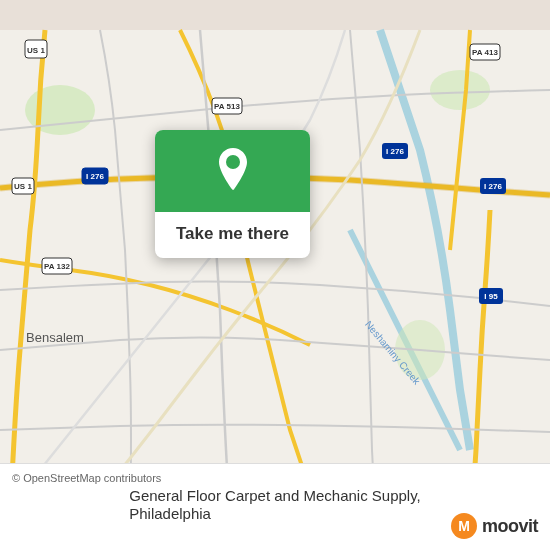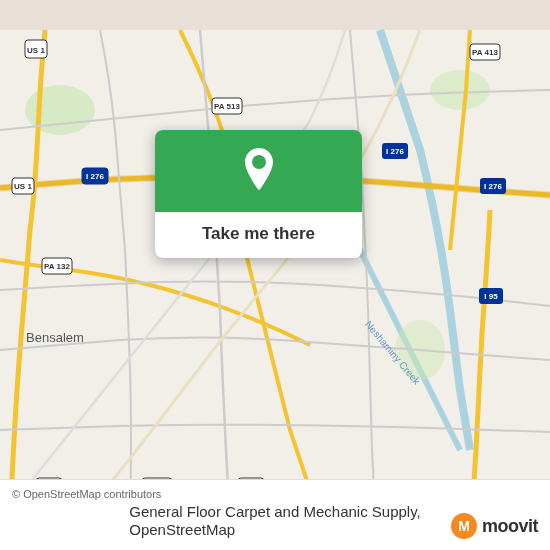--- a/index.html
+++ b/index.html
@@ -21,21 +21,21 @@
       height: 100%;
     }
 
     
     .bottom-bar {
       position: absolute;
       bottom: 0;
       left: 0;
       right: 0;
       background: white;
-      padding: 8px 12px 11px 12px;
+      padding: 8px 12px 27px 12px;
       border-top: 1px solid #ddd;
     }
 
     .bottom-bar .copyright {
       font-size: 11px;
       color: #666;
       margin-bottom: 3px;
     }
 
     
@@ -57,21 +57,21 @@
 
     
     .popup-card {
       position: absolute;
       top: 130px;
       left: 155px;
       background: white;
       border-radius: 8px;
       box-shadow: 0 3px 14px rgba(0,0,0,0.3);
       padding: 0;
-      width: 207px;
+      width: 155px;
       text-align: center;
       overflow: hidden;
     }
 
     .popup-green-section {
       background: #34a853;
       padding: 18px 20px 14px 20px;
     }
 
     .popup-pin-icon {
@@ -192,21 +192,21 @@
     </div>
 
   </div>
 
   <div class="bottom-bar">
     <div class="copyright">© OpenStreetMap contributors</div>
     <div style="display:flex; align-items:center; justify-content:center;">
       <div>
         <span style="font-size:15px; color:#333; font-weight:500;">General Floor Carpet and Mechanic Supply,</span>
         <br>
-        <span style="font-size:15px; color:#333; font-weight:500;">OpenStreetMap</span>
+        <span style="font-size:15px; color:#333; font-weight:500;">Philadelphia</span>
       </div>
       <div class="moovit-logo">
 
         <svg width="28" height="28" viewBox="0 0 28 28" xmlns="http://www.w3.org/2000/svg">
           <circle cx="14" cy="14" r="13" fill="#f5891f"></circle>
           <text x="14" y="19" text-anchor="middle" font-size="14" font-weight="bold" fill="white" font-family="Arial">M</text>
         </svg>
         <span class="moovit-text">moovit</span>
       </div>
     </div>

